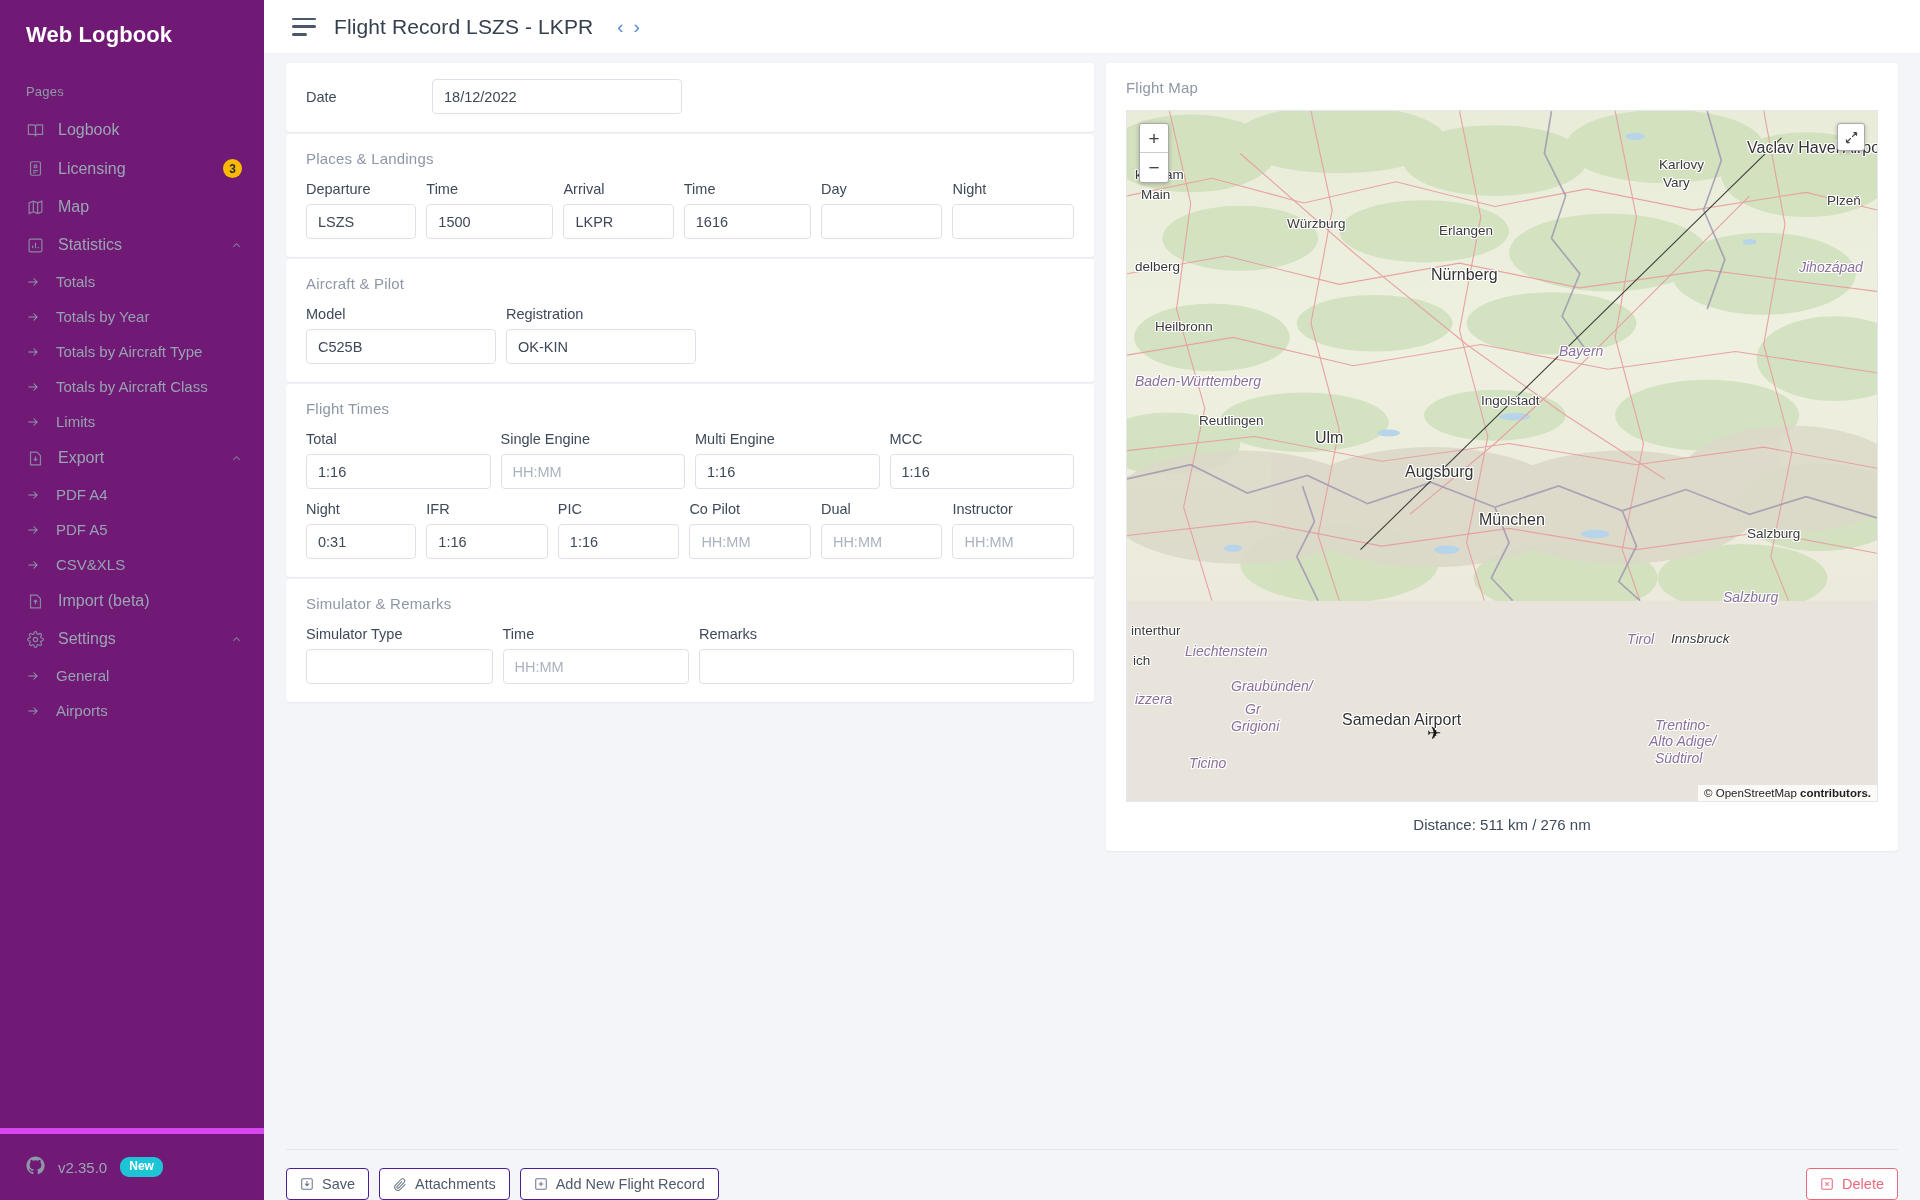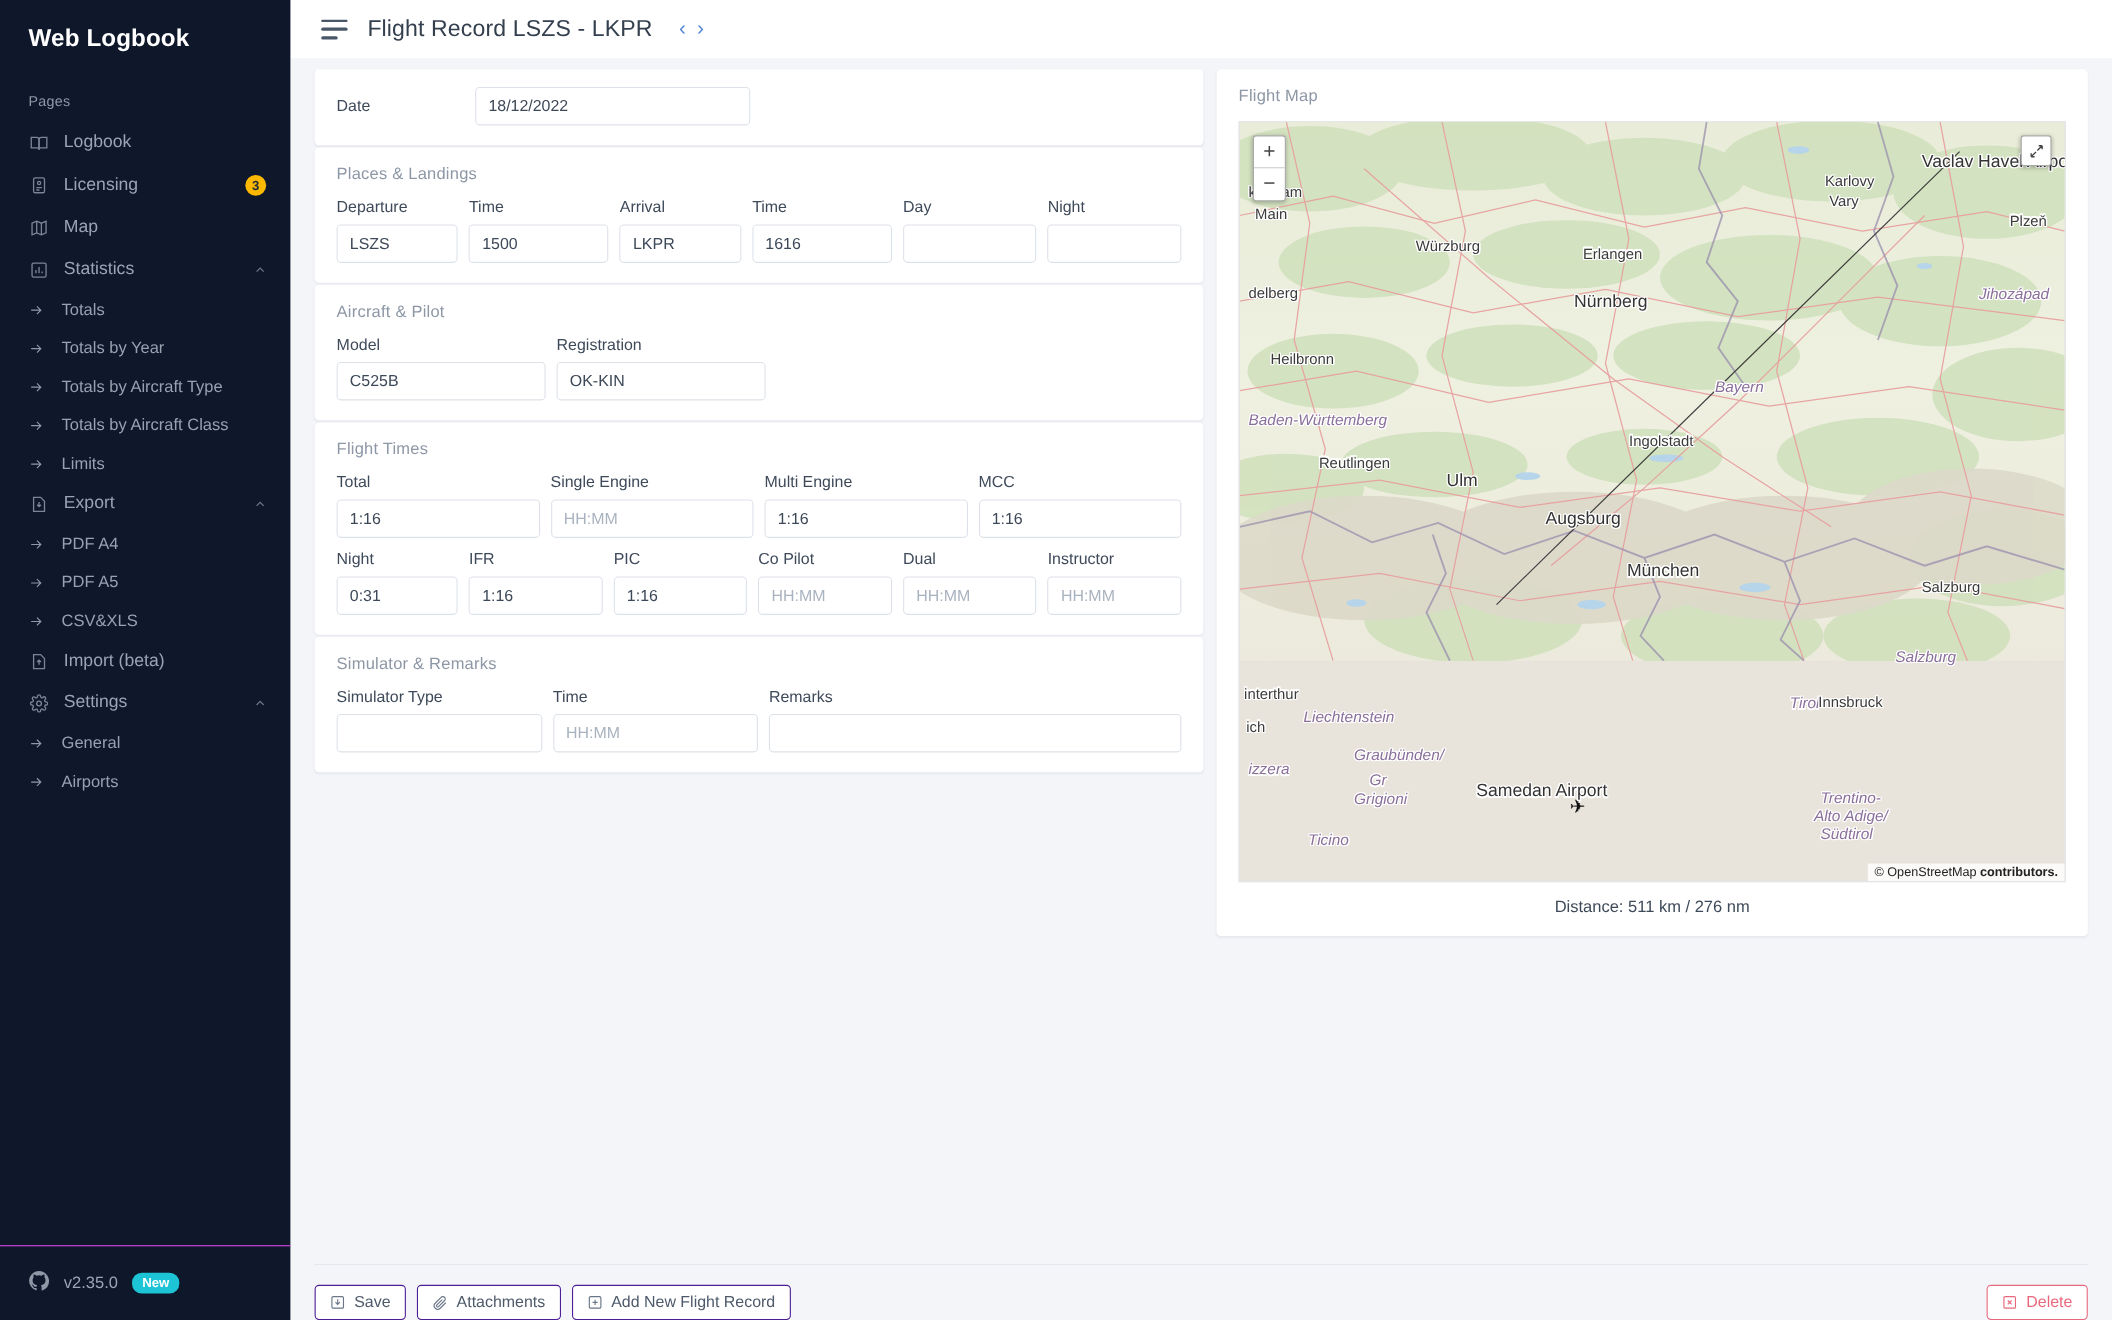--- a/index.html
+++ b/index.html
@@ -8,21 +8,21 @@
     width: 1920px; height: 1200px;
     font-family: "Liberation Sans", sans-serif;
     background: #f4f5f9;
     overflow: hidden;
   }
   .app { display: flex; width: 1920px; height: 1200px; }
 
   
   .sidebar {
     width: 264px; min-width: 264px; height: 1200px;
-    background: #0f172a; color: #9aa5b4;
+    background: #701a75; color: #9aa5b4;
     display: flex; flex-direction: column;
     position: relative;
   }
   .brand {
     padding: 22px 0 26px 26px;
     font-size: 22px; font-weight: bold; color: #fff;
     letter-spacing: .1px;
   }
   .nav-scroll { flex: 1; overflow: hidden; padding-top: 2px; }
   .nav-section-title {
@@ -54,21 +54,21 @@
     display: inline-flex; align-items:center; justify-content:center;
     opacity: .75;
   }
   .nav-sub {
     display: flex; align-items: center; gap: 14px;
     padding: 9px 22px 9px 26px;
     font-size: 15px; color: #97a2b1; cursor: pointer;
   }
   .nav-sub .arrow { width: 16px; flex: 0 0 16px; display:inline-flex; }
   .sidebar-footer {
-    border-top: 1px solid #d946ef;
+    border-top: 6px solid #d946ef;
     padding: 22px 26px;
     display: flex; align-items: center; gap: 13px;
     font-size: 15px; color: #9aa5b4;
   }
   .badge-new {
     background: #1dc4d6; color: #fff; font-size: 12px; font-weight: bold;
     border-radius: 9px; padding: 2px 9px 3px; line-height: 1.2;
   }
 
   
@@ -635,21 +635,21 @@
                 <span class="map-label region" style="left: 432px; top: 232px;">Bayern</span>
                 <span class="map-label region" style="left: 8px; top: 262px;">Baden-Württemberg</span>
                 <span class="map-label city" style="left: 354px; top: 282px;">Ingolstadt</span>
                 <span class="map-label city" style="left: 72px; top: 302px;">Reutlingen</span>
                 <span class="map-label big" style="left: 188px; top: 318px;">Ulm</span>
                 <span class="map-label big" style="left: 278px; top: 352px;">Augsburg</span>
                 <span class="map-label big" style="left: 352px; top: 400px;">München</span>
                 <span class="map-label city" style="left: 620px; top: 415px;">Salzburg</span>
                 <span class="map-label region" style="left: 596px; top: 478px;">Salzburg</span>
                 <span class="map-label region" style="left: 500px; top: 520px;">Tirol</span>
-                <span class="map-label city" style="left: 526px; top: 520px;">Innsbruck</span>
+                <span class="map-label city" style="left: 544px; top: 520px; font-style: italic;">Innsbruck</span>
                 <span class="map-label city" style="left: 4px; top: 512px;">interthur</span>
                 <span class="map-label city" style="left: 6px; top: 542px;">ich</span>
                 <span class="map-label region" style="left: 58px; top: 532px;">Liechtenstein</span>
                 <span class="map-label region" style="left: 104px; top: 567px;">Graubünden/</span>
                 <span class="map-label region" style="left: 8px; top: 580px;">izzera</span>
                 <span class="map-label region" style="left: 118px; top: 590px;">Gr</span>
                 <span class="map-label region" style="left: 104px; top: 607px;">Grigioni</span>
                 <span class="map-label region" style="left: 528px; top: 606px;">Trentino-</span>
                 <span class="map-label region" style="left: 522px; top: 622px;">Alto Adige/</span>
                 <span class="map-label region" style="left: 528px; top: 639px;">Südtirol</span>

